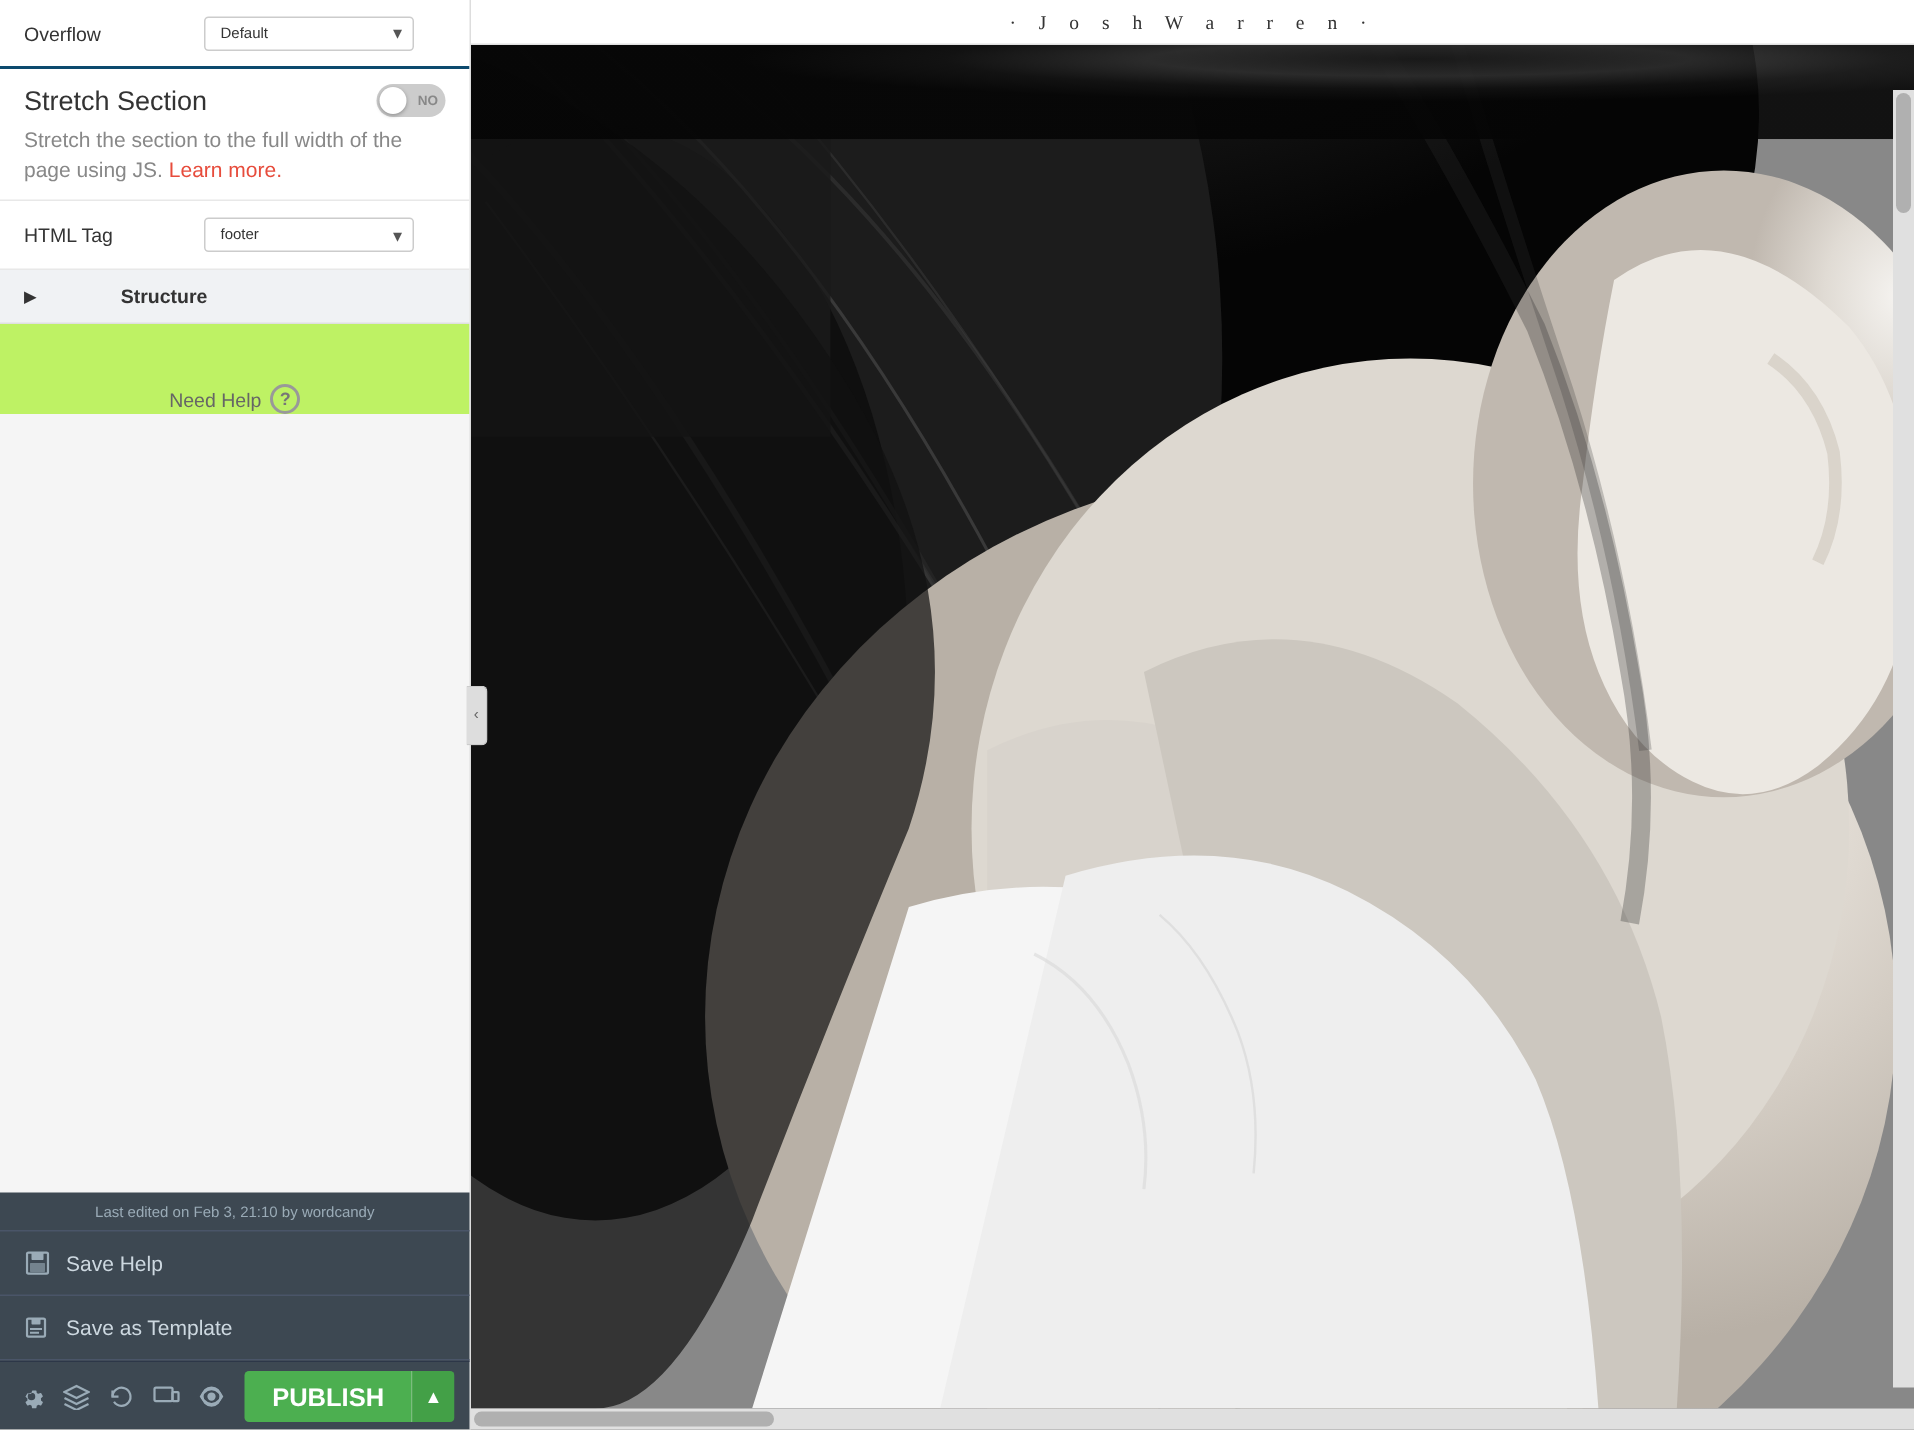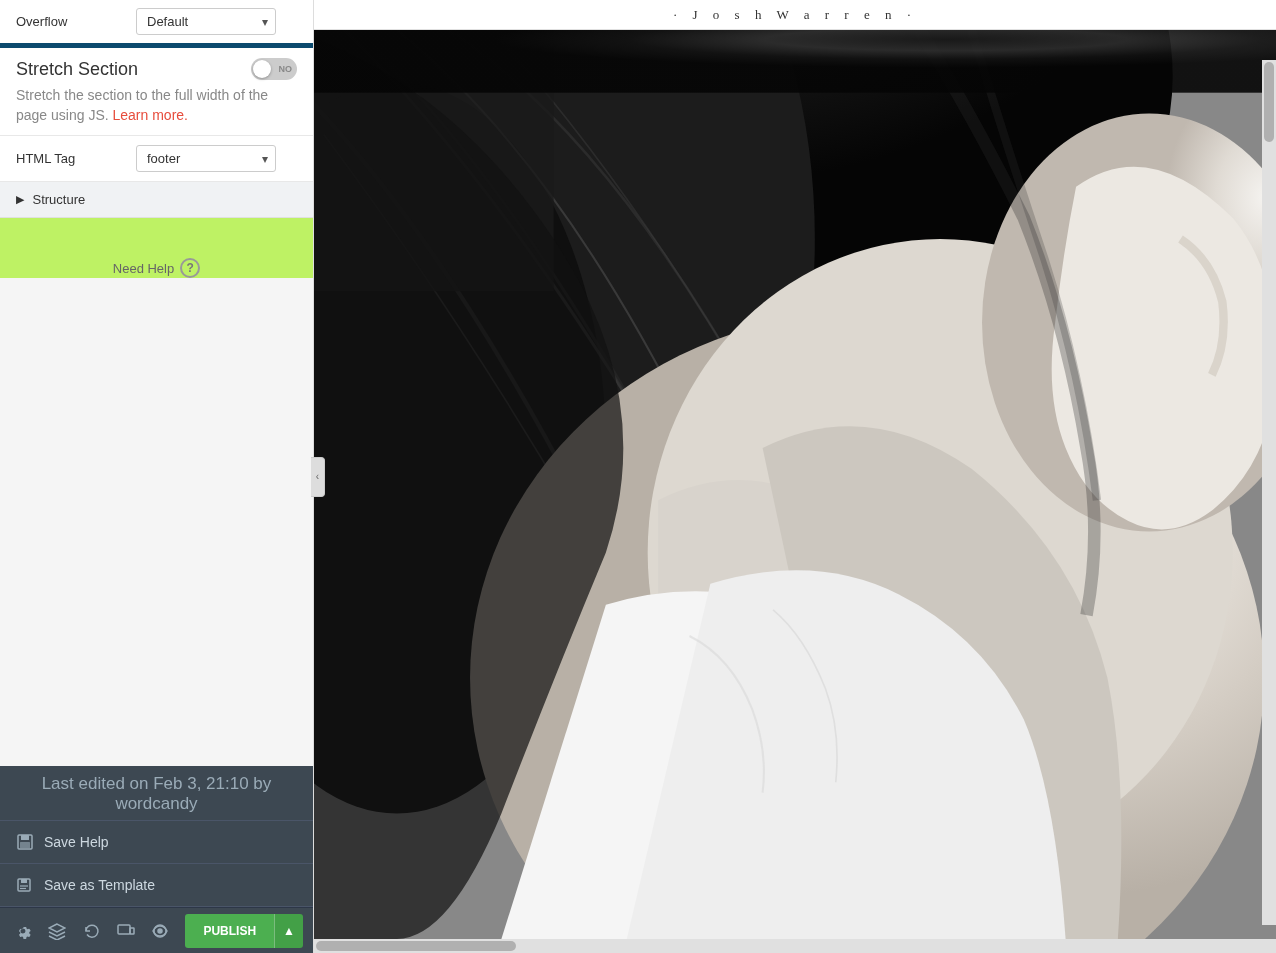--- a/index.html
+++ b/index.html
@@ -25,21 +25,21 @@
     .panel-content {
       flex: 1;
       overflow-y: auto;
       padding: 0 0 10px 0;
     }
 
     .property-row {
       display: flex;
       align-items: center;
       padding: 8px 16px;
-      border-bottom: 5px solid #0c4a6e;
+      border-bottom: 2px solid #0c4a6e;
       background: #fff;
       min-height: 46px;
     }
 
     .property-label {
       width: 120px;
       font-size: 13px;
       color: #333;
       flex-shrink: 0;
     }
@@ -55,21 +55,21 @@
     }
 
     .select-wrapper select {
       appearance: none;
       -webkit-appearance: none;
       width: 100%;
       padding: 5px 28px 5px 10px;
       border: 1px solid #ccc;
       border-radius: 3px;
       background: #fff;
-      font-size: 13px;
+      font-size: 10px;
       color: #333;
       cursor: pointer;
     }
 
     .select-wrapper::after {
       content: '▾';
       position: absolute;
       right: 8px;
       top: 50%;
       transform: translateY(-50%);
@@ -165,22 +165,23 @@
       cursor: pointer;
     }
 
     .structure-section .arrow {
       font-size: 11px;
       color: #333;
     }
 
     .structure-section .section-title {
       font-size: 13px;
-      font-weight: normal;
+      font-weight: bold;
       color: #333;
+      margin-left: 48px;
     }
 
     .help-area {
       flex: 1;
       background: #bef264;
       display: flex;
       align-items: flex-start;
       justify-content: center;
       padding-top: 40px;
     }
@@ -207,21 +208,21 @@
       color: #777;
     }
 
     
     .panel-footer {
       background: #3d4852;
       padding: 0;
     }
 
     .last-edited {
-      font-size: 17px;
+      font-size: 10px;
       color: #9aabb7;
       text-align: center;
       padding: 8px 10px 6px;
       border-bottom: 1px solid #4a5568;
     }
 
     .footer-btn {
       display: flex;
       align-items: center;
       gap: 10px;
@@ -262,21 +263,21 @@
       color: #9aabb7;
       font-size: 16px;
       border-radius: 3px;
     }
 
     .publish-btn {
       background: #4CAF50;
       color: #fff;
       border: none;
       padding: 8px 18px;
-      font-size: 12px;
+      font-size: 17px;
       font-weight: bold;
       cursor: pointer;
       border-radius: 3px 0 0 3px;
       height: 34px;
     }
 
     .publish-arrow {
       background: #43a047;
       color: #fff;
       border: none;

